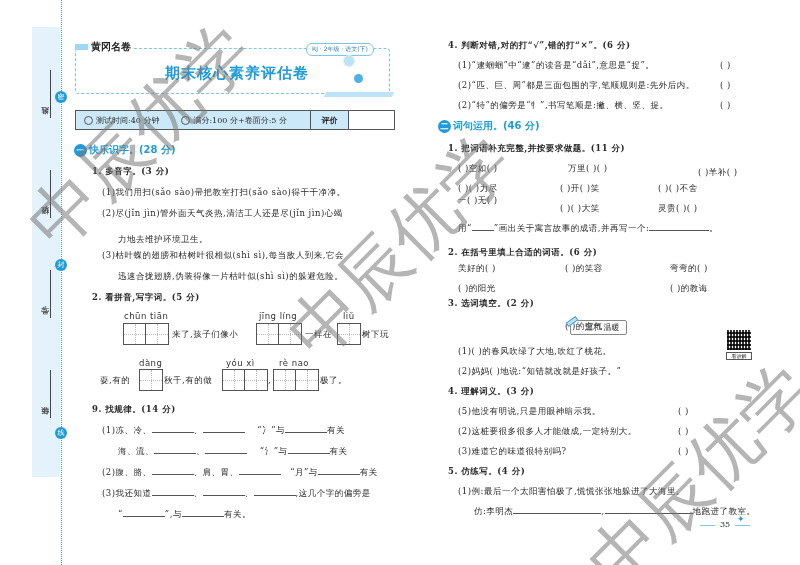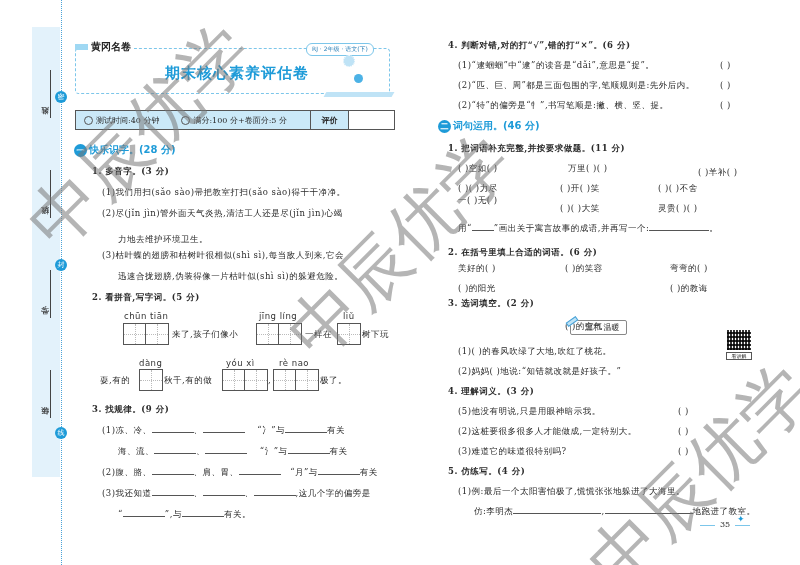--- a/index.html
+++ b/index.html
@@ -151,21 +151,21 @@
     <div class="cell"></div>
   </div>
 <div class="t" style="left:268px; top:375px;">,</div>
 <div class="t py" style="left:279px; top:358px;">rè  nao</div>
 <div class="grid" style="left:273px; top:369px;">
     <div class="cell"></div>
     <div class="cell"></div>
   </div>
 <div class="t" style="left:320px; top:375px;">极了。</div>
 
-<div class="t q" style="left:92px; top:404px;">3. 找规律。(9 分)</div>
+<div class="t q" style="left:92px; top:404px;">9. 找规律。(14 分)</div>
 <div class="t" style="left:102px; top:425px;">
   <span>(1)冻、冷、</span><span class="blank"></span><span>、</span><span class="blank"></span>&nbsp;&nbsp;&nbsp;&nbsp;<span>“冫”与</span><span class="blank"></span><span>有关</span>
 </div>
 <div class="t" style="left:118px; top:446px;">
   <span>海、流、</span><span class="blank"></span><span>、</span><span class="blank"></span>&nbsp;&nbsp;&nbsp;&nbsp;<span>“氵”与</span><span class="blank"></span><span>有关</span>
 </div>
 <div class="t" style="left:102px; top:467px;">
   <span>(2)腹、胳、</span><span class="blank"></span><span>、肩、胃、</span><span class="blank"></span>&nbsp;&nbsp;&nbsp;<span>“月”与</span><span class="blank"></span><span>有关</span>
 </div>
 <div class="t" style="left:102px; top:488px;">

